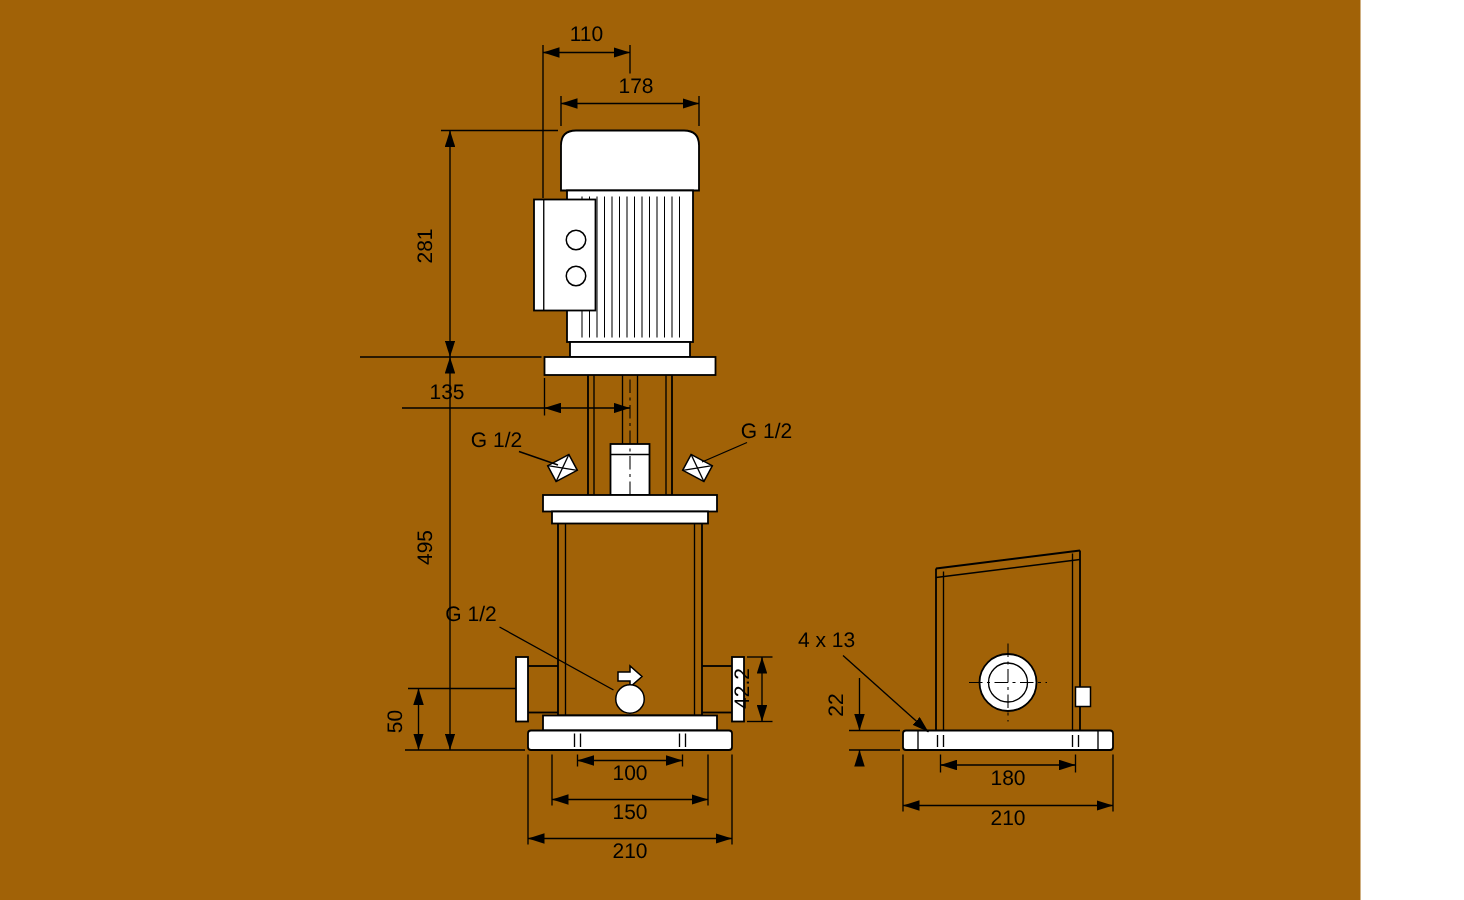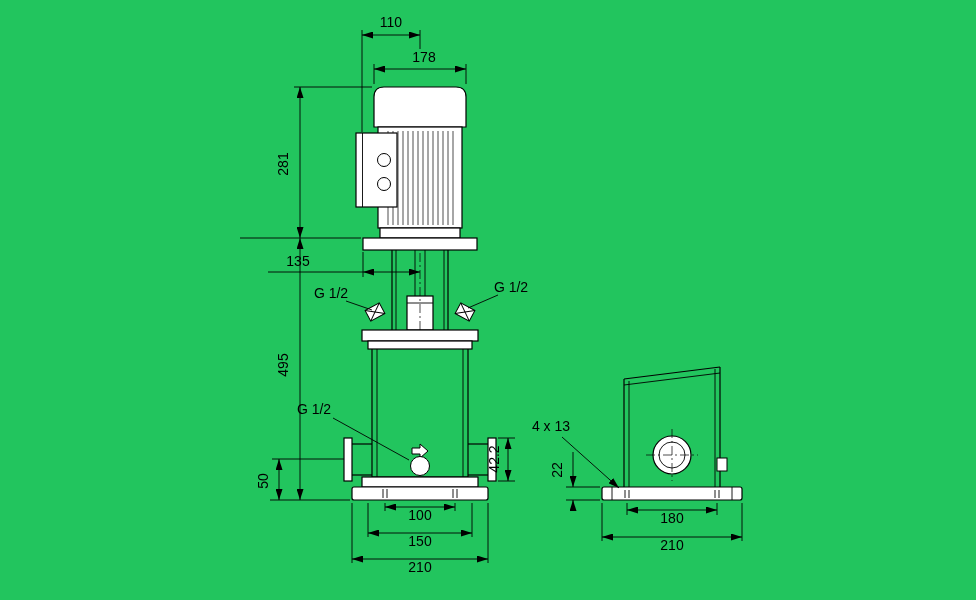--- a/index.html
+++ b/index.html
@@ -1,16 +1,16 @@
 <!DOCTYPE html>
 <html><head>
 <meta charset="utf-8">
 <style>
   html,body{margin:0;padding:0;background:#ffffff;}
-  .stage{position:relative;width:976px;height:600px;background:#22c55e;overflow:hidden;
+  .stage{position:relative;width:907px;height:600px;background:#a16207;overflow:hidden;
          font-family:"Liberation Sans","DejaVu Sans",sans-serif;}
   svg{display:block;}
   svg text{font-family:"Liberation Sans","DejaVu Sans",sans-serif;font-size:14px;fill:#000;}
   .obj{stroke:#000;stroke-width:1.2;fill:none;}
   .thin{stroke:#000;stroke-width:0.9;fill:none;}
   .fin{stroke:#000;stroke-width:0.7;fill:none;}
   .wfill{fill:#ffffff;stroke:#000;stroke-width:1.2;}
   .wfill2{fill:#ffffff;stroke:#000;stroke-width:1;}
   .dim{stroke:#000;stroke-width:0.9;fill:none;}
   .cl{stroke:#000;stroke-width:0.7;fill:none;stroke-dasharray:9 3 2 3;}

